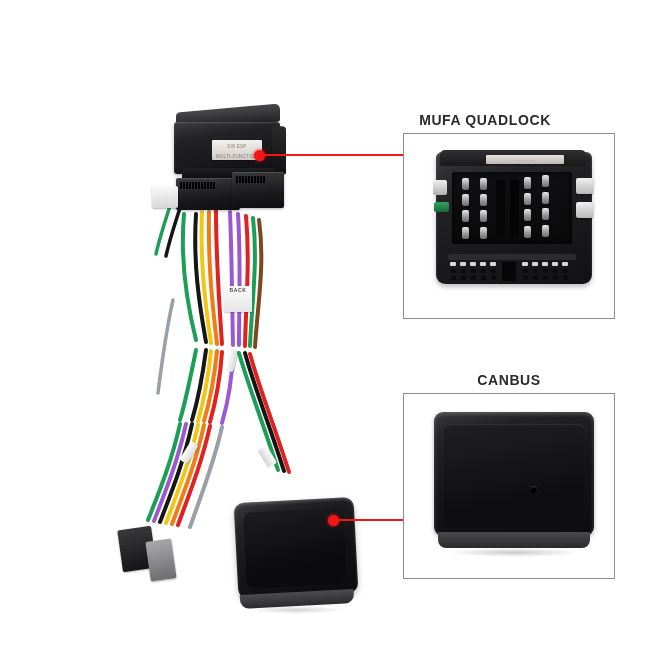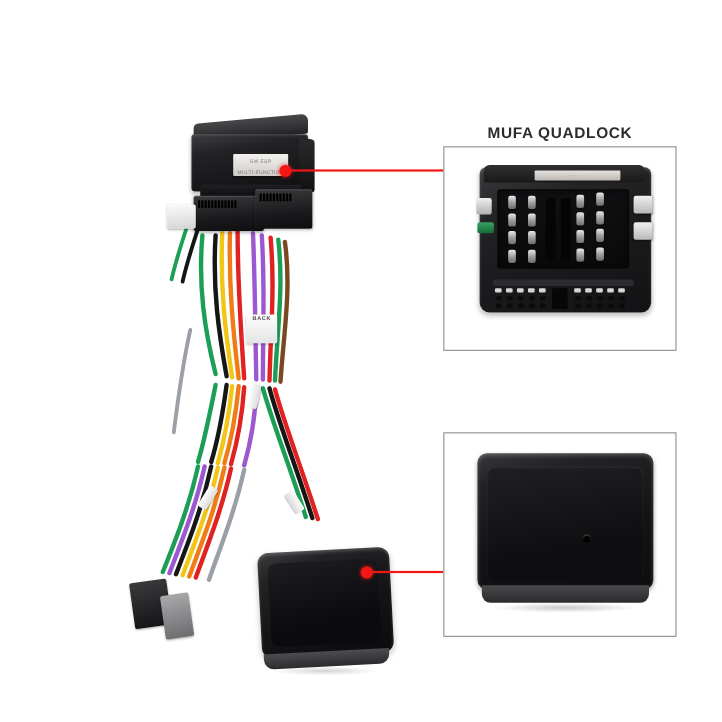--- a/index.html
+++ b/index.html
@@ -341,21 +341,21 @@
     <div class="wconn" style="left:148px;top:540px;width:26px;height:40px;background:linear-gradient(175deg,#a9a9ab,#6c6c6e);transform:rotate(-8deg);"></div>
 
     <div class="canbus-main">
       <div class="cm-top"></div>
       <div class="cm-inset"></div>
       <div class="cm-base"></div>
       <div class="cm-shadow"></div>
     </div>
   </div>
 
-  <div class="panel-title" style="left:403px;top:112px;width:212px;">MUFA QUADLOCK</div>
+  <div class="panel-title" style="left:379px;top:112px;width:212px;">MUFA QUADLOCK</div>
 
   <div class="callout-dot" style="left:254px;top:150px;"></div>
   <div class="callout-line" style="left:260px;top:154px;width:143px;"></div>
 
   <div class="panel-frame" style="left:403px;top:133px;width:212px;height:186px;">
     <div class="ql-wrap">
       <div class="ql-body"></div>
       <div class="ql-top">
         <div class="ql-sticker">
             <span>- - - - - -</span>
@@ -425,20 +425,21 @@
         <div class="ql-sqd" style="left:41px;top:14px;"></div>
         <div class="ql-sqd" style="left:73px;top:14px;"></div>
         <div class="ql-sqd" style="left:83px;top:14px;"></div>
         <div class="ql-sqd" style="left:93px;top:14px;"></div>
         <div class="ql-sqd" style="left:103px;top:14px;"></div>
         <div class="ql-sqd" style="left:113px;top:14px;"></div>
       </div>
     </div>
   </div>
 
+  <div class="panel-title" style="left:403px;top:372px;width:212px;">CANBUS</div>
 
   <div class="callout-dot" style="left:328px;top:515px;"></div>
   <div class="callout-line" style="left:334px;top:519px;width:69px;"></div>
 
   <div class="panel-frame" style="left:403px;top:393px;width:212px;height:186px;">
     <div class="cb-wrap">
       <div class="cb-top"></div>
       <div class="cb-inset"></div>
       <div class="cb-hole"></div>
       <div class="cb-base"></div>

